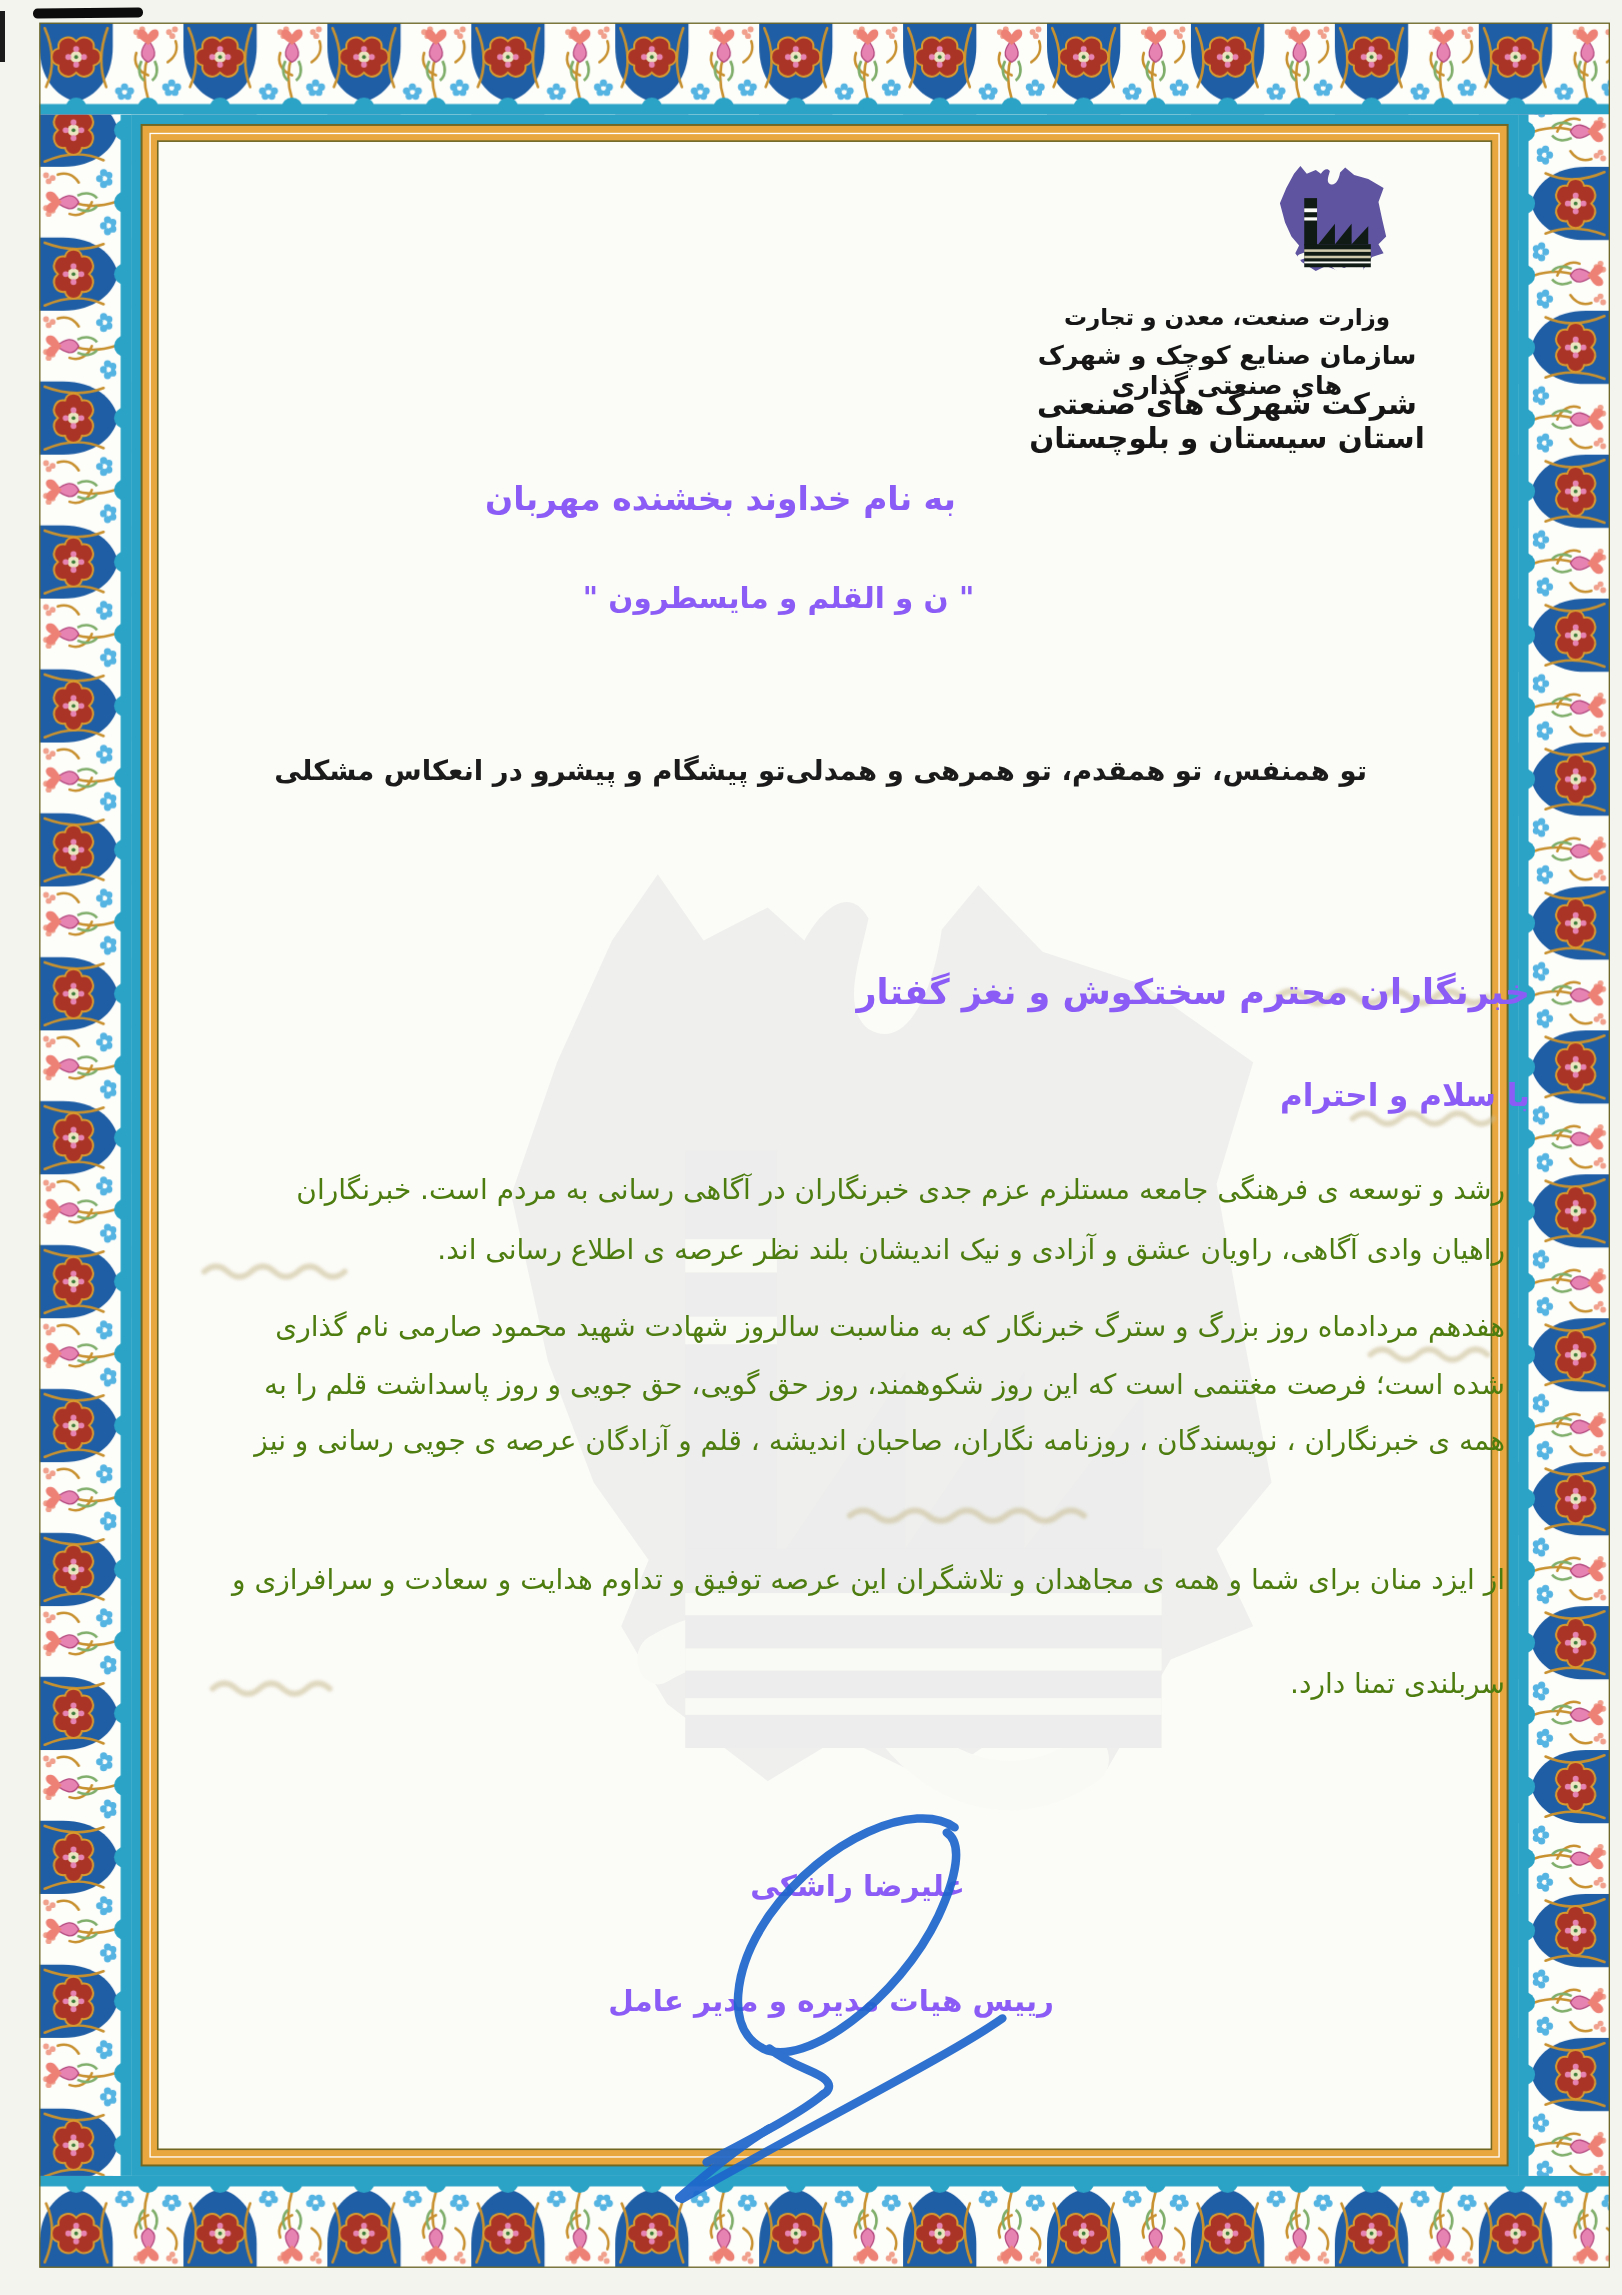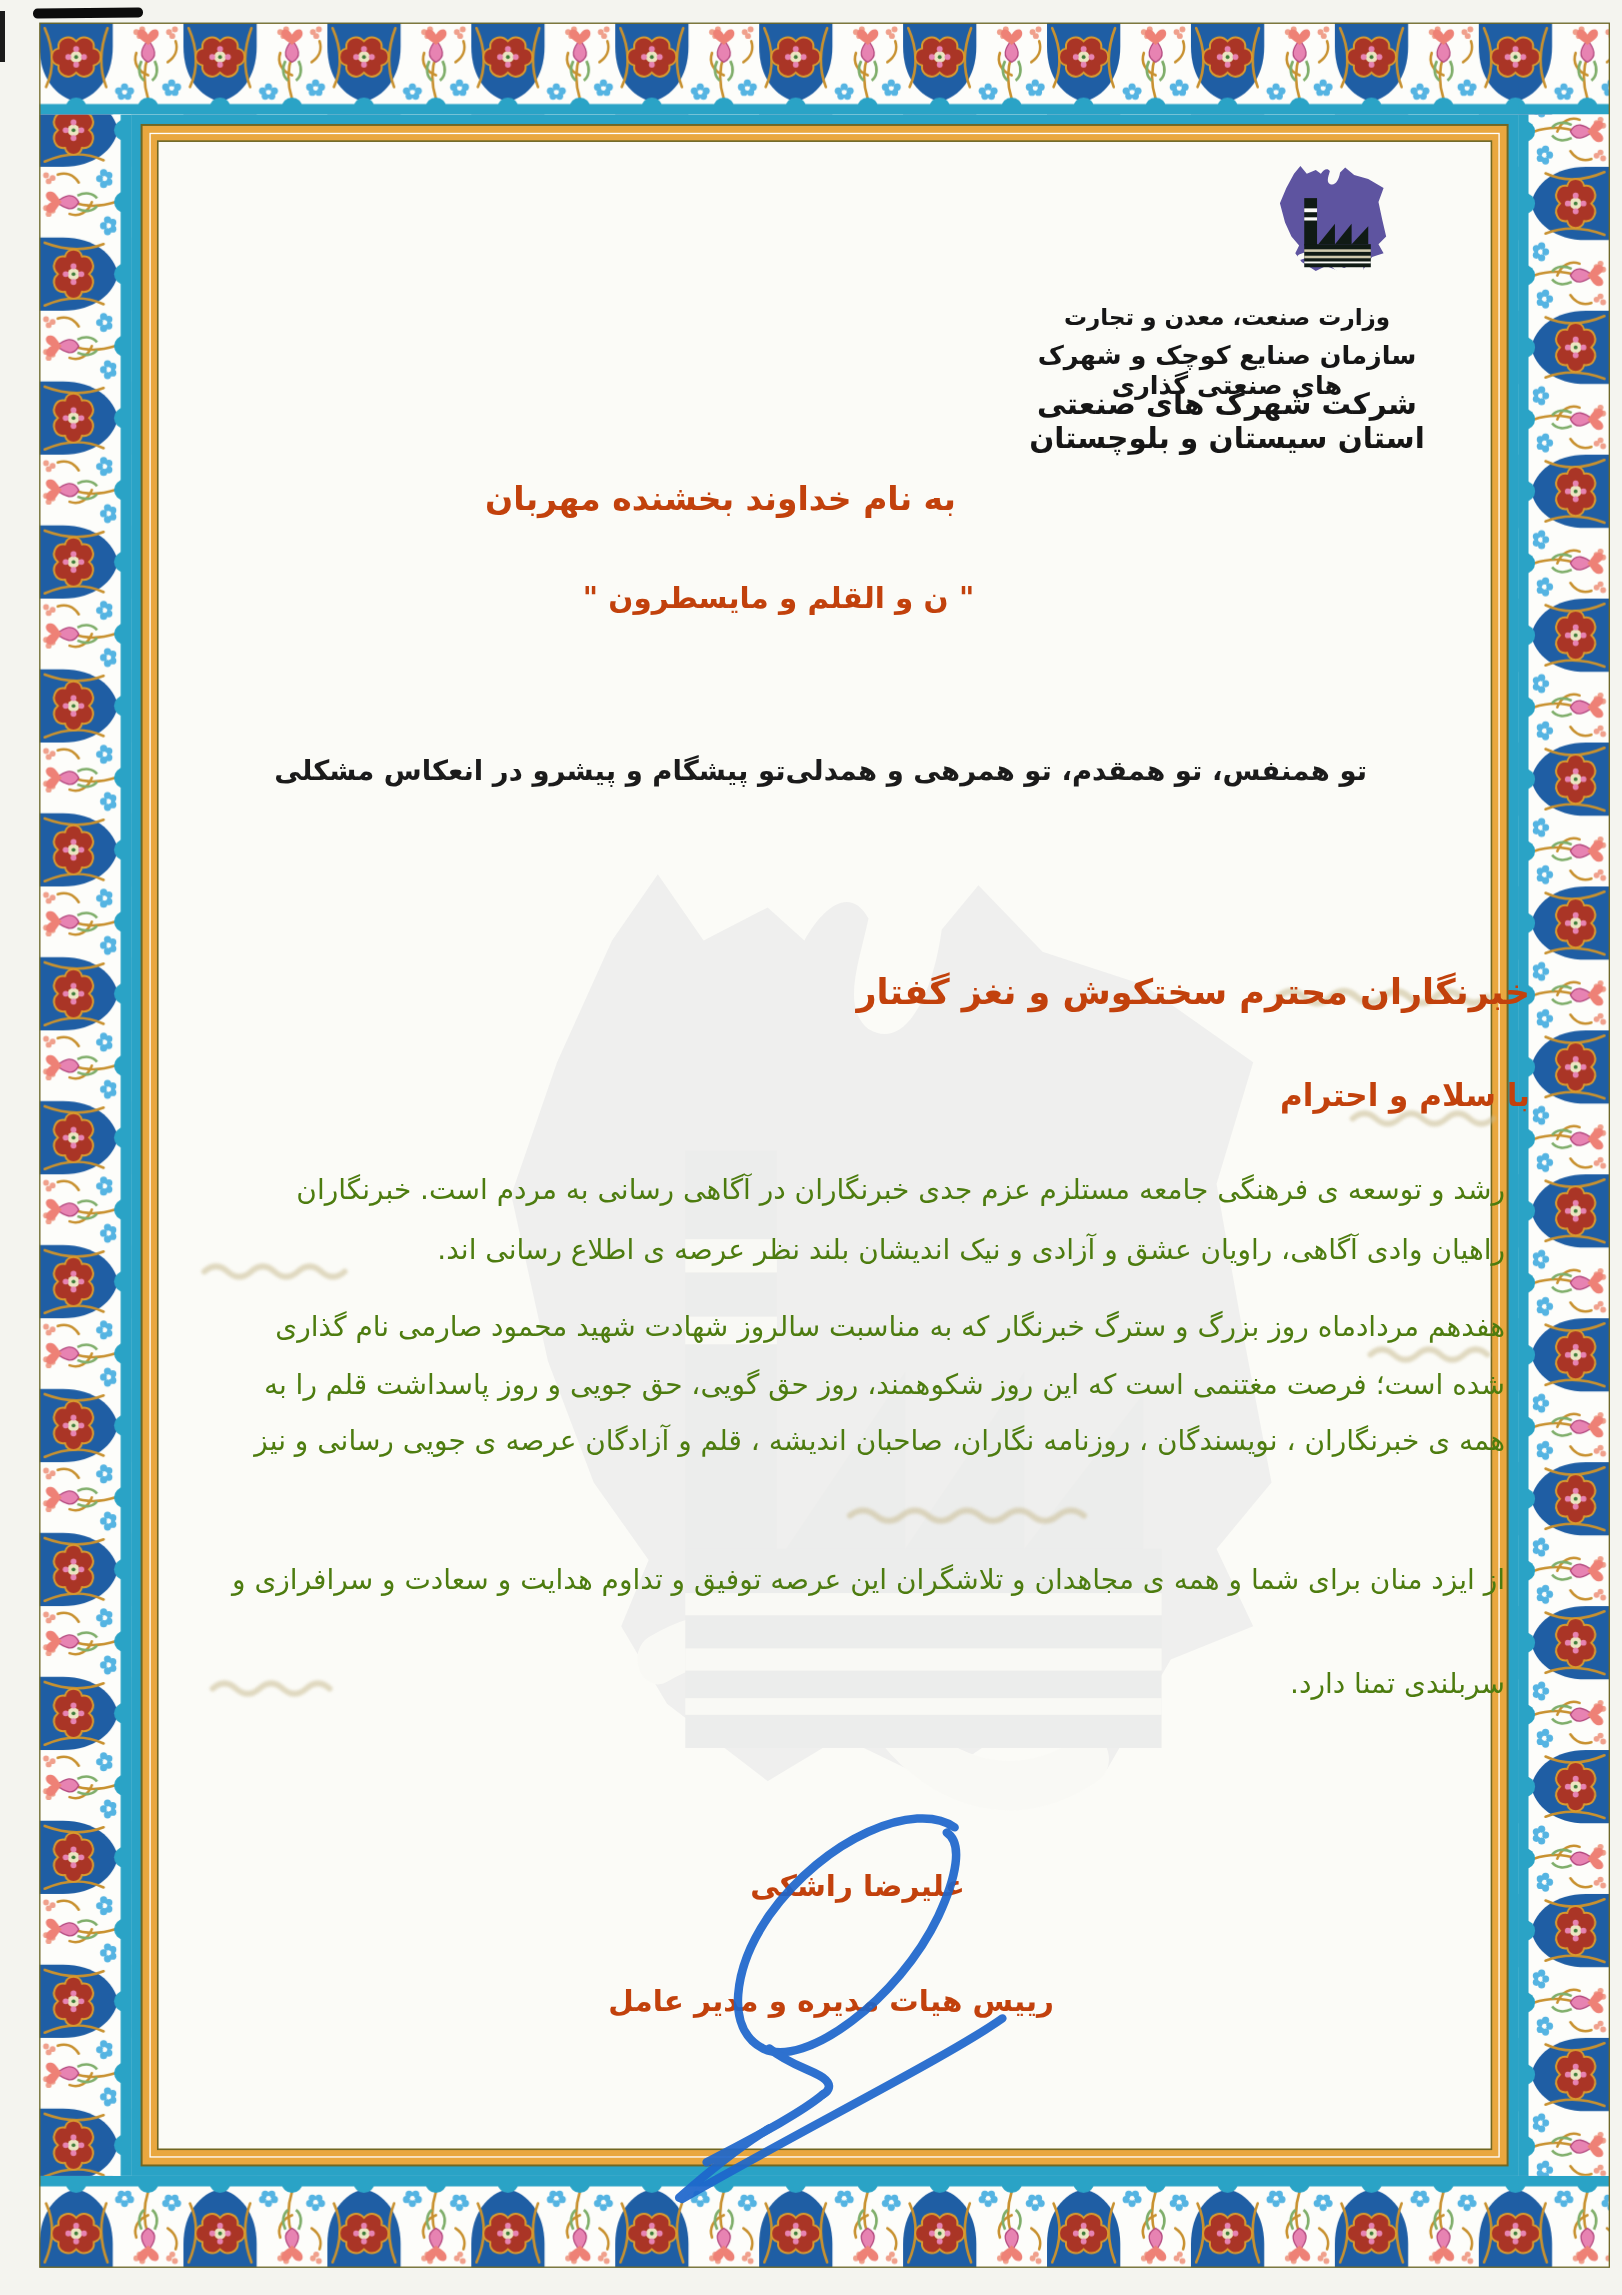--- a/index.html
+++ b/index.html
@@ -4,21 +4,21 @@
 <style>
   html,body{margin:0;padding:0;}
   body{
     width:1623px;height:2295px;position:relative;overflow:hidden;
     background:#f4f4ef;
     font-family:"DejaVu Sans",sans-serif;
   }
   .page{position:absolute;inset:0;}
   .abs{position:absolute;}
   .frame-svg{position:absolute;left:0;top:0;width:1623px;height:2295px;}
-  .txt{color:#c2410c;direction:rtl;}
+  .txt{color:#8b5cf6;direction:rtl;}
   .center{text-align:center;}
   .nowrap{white-space:nowrap;}
   .letterhead-line{color:#161616;font-weight:700;direction:rtl;text-align:center;width:406px;left:1024px;}
   .lh1{top:304px;font-size:23px;}
   .lh2{top:340px;font-size:25.5px;}
   .lh3{top:387px;font-size:29.4px;}
   .bismillah{left:563px;top:479px;width:393px;font-size:33px;font-weight:700;}
   .verse{left:582px;top:581px;width:393px;font-size:29.4px;font-weight:700;}
   .couplet{left:340px;top:754px;width:1027px;display:flex;flex-direction:row;justify-content:space-between;direction:rtl;font-size:27.5px;font-weight:700;color:#1b1b1b;}
   .addressee{right:93px;top:972px;font-size:35px;font-weight:700;}

